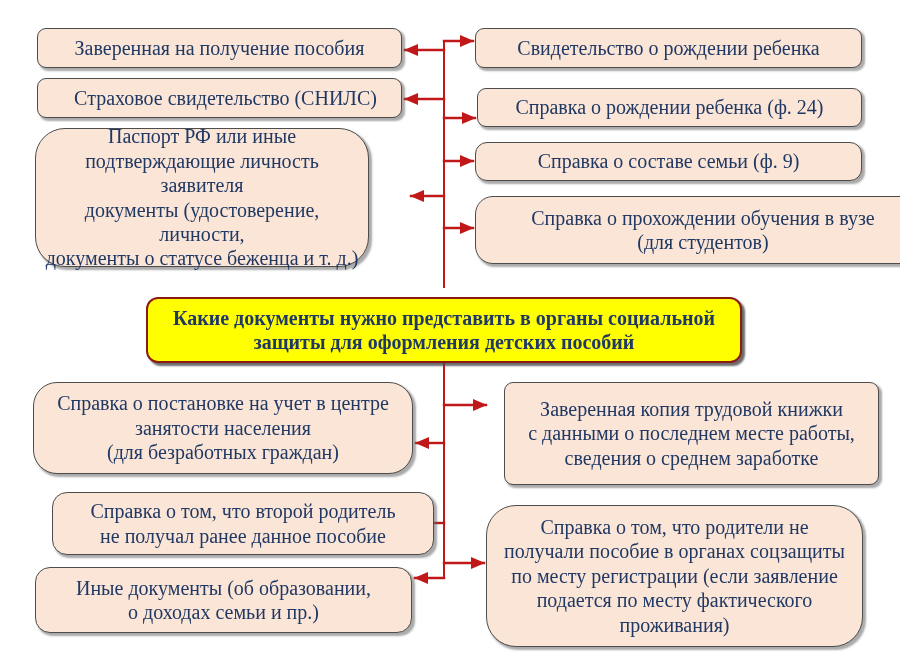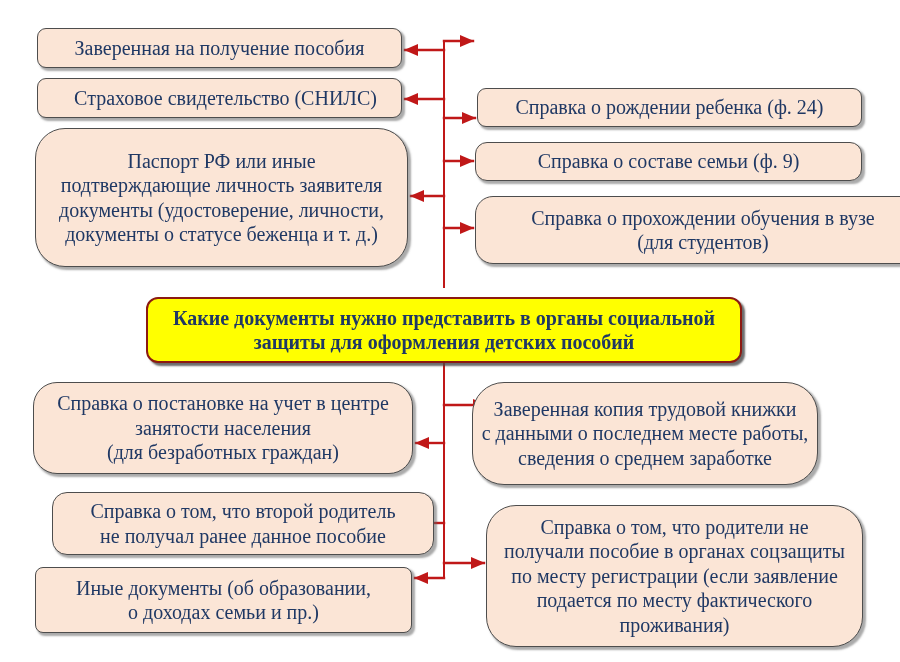--- a/index.html
+++ b/index.html
@@ -38,29 +38,29 @@
     background: var(--box_fill, #fbe5d6);
     border: 1.5px solid var(--box_border, #4d4d4d);
     color: var(--text, #1f3864);
     font-size: 20px;
     line-height: 1.22;
     box-shadow: 2.5px 2.5px 2px rgba(100,100,100,0.55);
     padding: 2px 8px;
   }
   .tl1 { left: 37px;  top: 28px;  width: 365px; height: 40px;  border-radius: 9px;  }
   .tl2 { left: 37px;  top: 78px;  width: 365px; height: 40px;  border-radius: 9px; padding-left: 20px;  }
-  .tl3 { left: 35px;  top: 128px; width: 373px; height: 139px; border-radius: 30px; }
+  .tl3 { left: 35px;  top: 128px; width: 334px; height: 139px; border-radius: 30px; }
   .tr1 { left: 475px; top: 28px;  width: 387px; height: 40px;  border-radius: 9px;  }
   .tr2 { left: 477px; top: 88px;  width: 385px; height: 39px;  border-radius: 9px; text-align: right;  }
   .tr3 { left: 475px; top: 142px; width: 387px; height: 39px;  border-radius: 12px;  }
   .tr4 { left: 475px; top: 196px; width: 456px; height: 68px;  border-radius: 18px; }
   .bl1 { left: 33px;  top: 382px; width: 380px; height: 92px;  border-radius: 24px; }
   .bl2 { left: 52px;  top: 492px; width: 382px; height: 63px;  border-radius: 15px; }
-  .bl3 { left: 35px;  top: 567px; width: 377px; height: 66px;  border-radius: 8px; }
-  .br1 { left: 472px; top: 382px; width: 346px; height: 103px; border-radius: 32px; }
+  .bl3 { left: 35px;  top: 567px; width: 377px; height: 66px;  border-radius: 15px; }
+  .br1 { left: 504px; top: 382px; width: 375px; height: 103px; border-radius: 9px; }
   .br2 { left: 486px; top: 505px; width: 377px; height: 142px; border-radius: 30px; }
   .center-box {
     left: 146px; top: 297px; width: 596px; height: 66px;
     border-radius: 12px;
     background: var(--center_fill, #ffff00);
     border: 2px solid var(--center_border, #8c1a12);
     font-weight: bold;
     box-shadow: 3px 3px 2px rgba(70,70,70,0.8);
   }
 </style>
@@ -94,20 +94,21 @@
     <line class="arrow-line" x1="444" y1="578" x2="415" y2="578" stroke-width="2.4" stroke-linecap="square" marker-end="url(#ah)"></line>
   </svg>
 
   <div class="box tl1">Заверенная на получение пособия</div>
   <div class="box tl2">Страховое свидетельство (СНИЛС)</div>
   <div class="box tl3">Паспорт РФ или иные
 подтверждающие личность заявителя
 документы (удостоверение, личности,
 документы о статусе беженца и т. д.)</div>
 
+  <div class="box tr1">Свидетельство о рождении ребенка</div>
   <div class="box tr2">Справка о рождении ребенка (ф. 24)</div>
   <div class="box tr3">Справка о составе семьи (ф. 9)</div>
   <div class="box tr4">Справка о прохождении обучения в вузе
 (для студентов)</div>
 
   <div class="box center-box">Какие документы нужно представить в органы социальной
 защиты для оформления детских пособий</div>
 
   <div class="box bl1">Справка о постановке на учет в центре
 занятости населения

